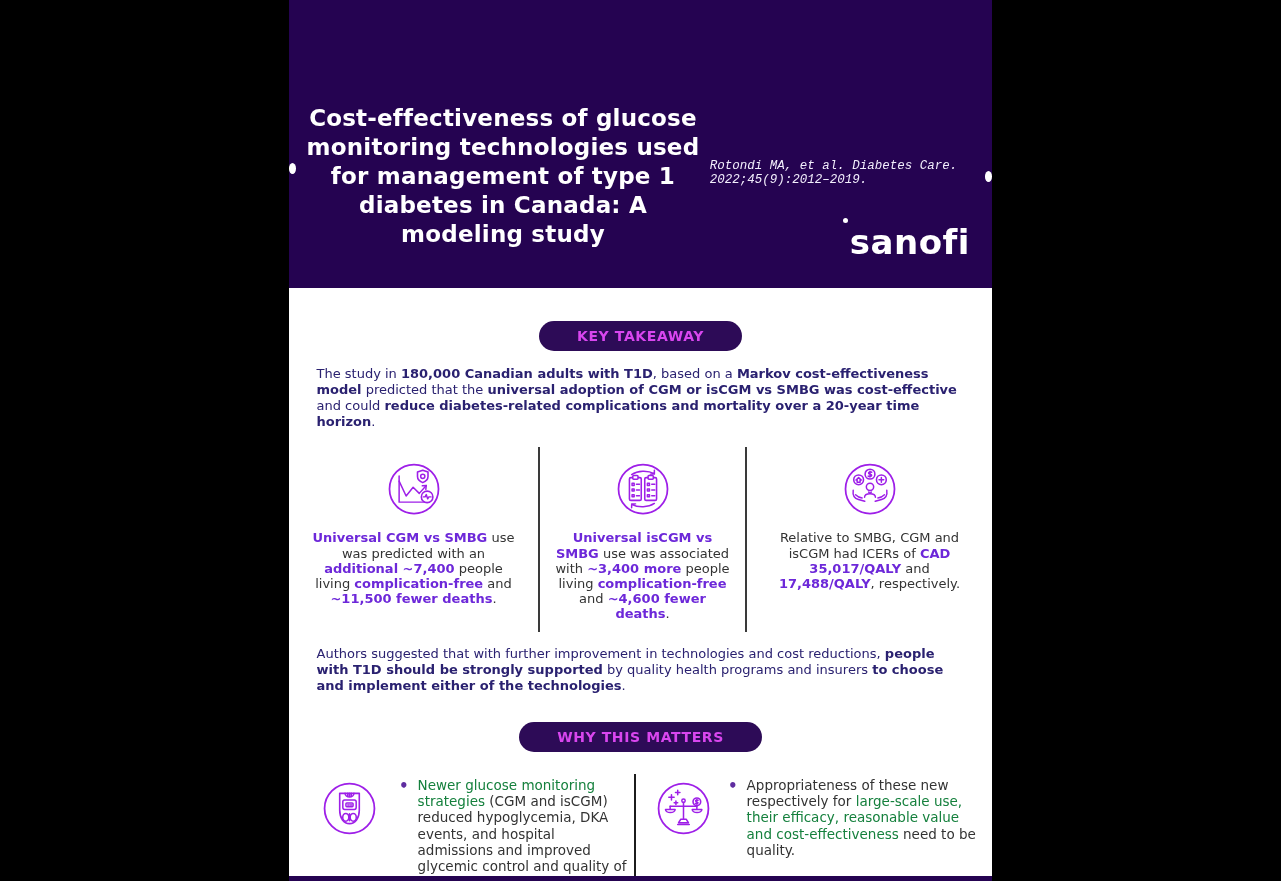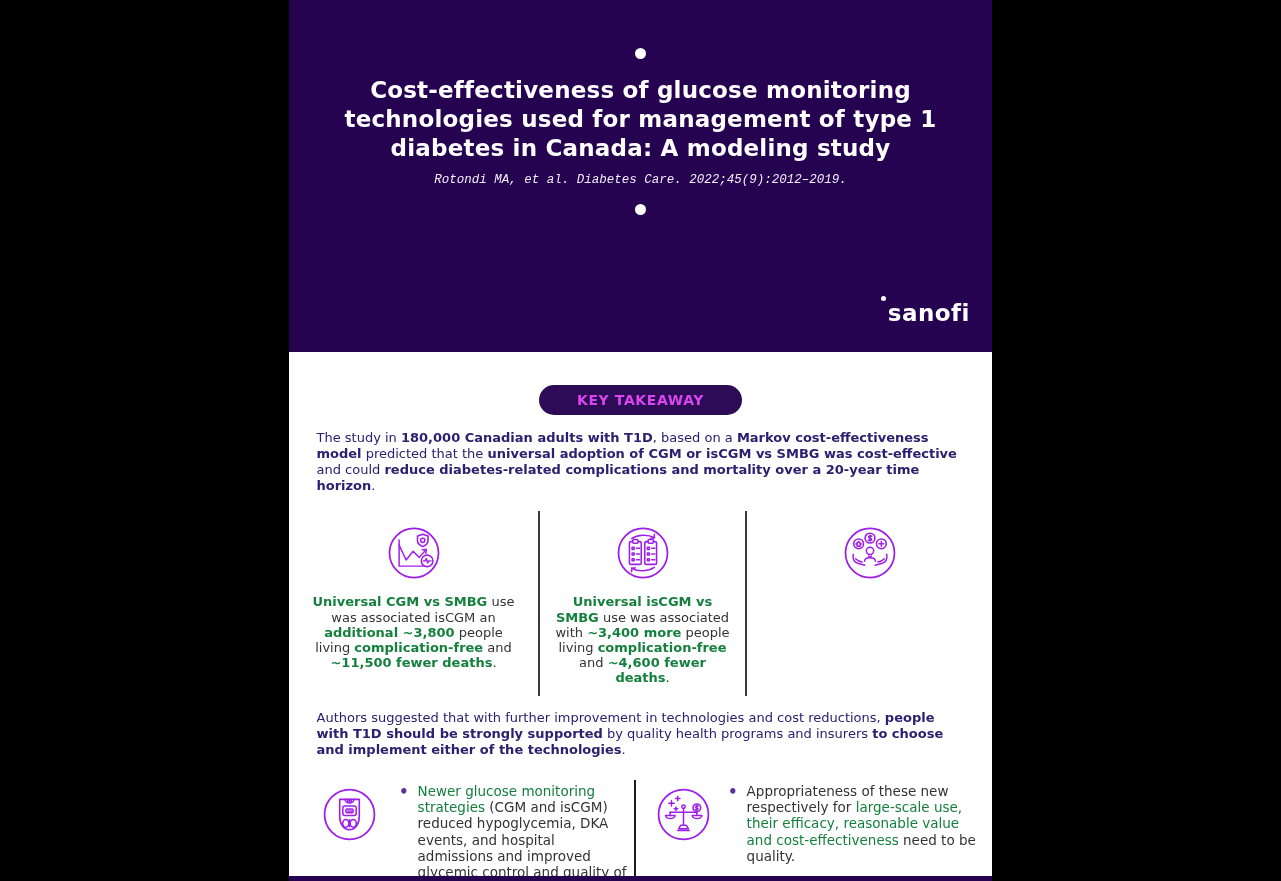--- a/index.html
+++ b/index.html
@@ -6,47 +6,47 @@
     --canvas_bg:#000000; --page_bg:#ffffff; --header_bg:#250351; --pill_bg:#2d0b57;
     --accent_icon:#9e1fe8; --indigo_text:#2a2170; --body_text:#333333; --bullet:#5f2da0;
     --divider:#3a3a3a;
   }
   *{margin:0;padding:0;box-sizing:border-box;}
   html,body{width:1281px;height:881px;background:var(--canvas_bg);overflow:hidden;
     font-family:"DejaVu Sans","Liberation Sans",sans-serif;}
   .page{position:absolute;left:289px;top:0;width:703px;height:881px;background:var(--page_bg);overflow:hidden;}
 
   
-  .header{height:352px;background:var(--header_bg);color:#fff;position:relative;
-    display:flex;flex-direction:column;align-items:center;padding-top:48px;}
+  .header{height:288px;background:var(--header_bg);color:#fff;position:relative;
+    display:flex;flex-direction:row;align-items:center;padding-top:48px;}
   .h-dot{width:11px;height:11px;border-radius:50%;background:#fff;}
   .title{margin-top:17px;width:620px;text-align:center;font-size:23px;font-weight:bold;line-height:1.26;letter-spacing:.2px;}
   .citation{margin-top:10px;font-family:Liberation Mono, monospace;font-style:italic;font-size:12.5px;color:#f2eefc;}
   .h-dot2{margin-top:17px;}
-  .logo{position:absolute;right:22px;bottom:26px;font-size:23px;font-weight:bold;letter-spacing:.5px;display:flex;align-items:flex-start;}
+  .logo{position:absolute;right:22px;bottom:26px;font-size:34px;font-weight:bold;letter-spacing:.5px;display:flex;align-items:flex-start;}
   .logo-dot{width:5px;height:5px;border-radius:50%;background:#fff;margin-right:2px;transform:translateY(-4px);}
 
   
   .pill{display:block;width:fit-content;margin:0 auto;background:var(--pill_bg);color:#d946ef;
     border:none;border-radius:999px;padding:7px 38px;font-size:14px;font-weight:bold;letter-spacing:.6px;cursor:default;}
   .pill-key{margin-top:33px;}
   .pill-why{margin-top:28px;}
 
   
   .para{margin:15px auto 0;max-width:648px;color:var(--indigo_text);
     font-size:13px;line-height:1.22;}
   .para .bold{font-weight:bold;}
 
   
   .cols{display:flex;margin-top:18px;min-height:185px;}
   .col{display:flex;flex-direction:column;align-items:center;padding:2px 10px 0;}
   .col-1{width:249px;} .col-2{width:209px;border-left:2px solid var(--divider);border-right:2px solid var(--divider);} .col-3{width:245px;}
   .icon-wrap{width:56px;height:56px;margin-top:12px;}
   .col-text{margin-top:13px;text-align:center;color:var(--body_text);font-size:13px;line-height:1.17;max-width:210px;}
-  .col-text .bold{font-weight:bold;color:#15803d;}
+  .col-text .bold{font-weight:bold;color:#6d28d9;}
 
   .concl{margin-top:14px;}
 
   
   .wtm-row{display:flex;margin-top:22px;height:126px;}
   .wtm-left{width:347px;border-right:2px solid #1c1c1c;display:flex;padding-left:32px;}
   .wtm-right{width:354px;display:flex;padding-left:19px;}
   .wtm-icon{width:57px;height:57px;flex:0 0 auto;margin-top:6px;}
   .bullet{color:var(--bullet);font-size:15px;font-weight:bold;margin:3px 9px 0 21px;flex:0 0 auto;}
   .wtm-right .bullet{margin-left:16px;}
@@ -88,21 +88,21 @@
           <circle class="s" cx="32" cy="32" r="28"></circle>
           <path class="t" d="M15 17 V47 H49"></path>
           <path class="t" d="M15 23 L23 40 L31 30 L38 37 L46 28"></path>
           <path class="t" d="M46 28 l-4.5 .4 M46 28 l-.5 4.5"></path>
           <path class="sw" d="M42 10.5 l6 2.2 v5 c0 4.6 -6 7 -6 7 s-6 -2.4 -6 -7 v-5 z"></path>
           <circle class="t" cx="42" cy="17.5" r="2.4"></circle>
           <circle class="sw" cx="47" cy="41" r="6.6"></circle>
           <path class="t" d="M42.7 41 h2 l1.3 -2.6 1.6 4.8 1.4 -2.2 h2.5"></path>
         </svg>
       </div>
-      <div class="col-text"><span class="bold">Universal CGM vs SMBG</span><span> use was associated isCGM an </span><span class="bold">additional ~3,800</span><span> people living </span><span class="bold">complication-free</span><span> and </span><span class="bold">~11,500 fewer deaths</span><span>.</span></div>
+      <div class="col-text"><span class="bold">Universal CGM vs SMBG</span><span> use was predicted with an </span><span class="bold">additional ~7,400</span><span> people living </span><span class="bold">complication-free</span><span> and </span><span class="bold">~11,500 fewer deaths</span><span>.</span></div>
     </div>
 
     <div class="col col-2">
       <div class="icon-wrap">
         <svg viewBox="0 0 64 64">
           <circle class="s" cx="32" cy="32" r="28"></circle>
           <path class="t" d="M19 15.5 a19 12 0 0 1 26 -1 M45 10.5 v4.5 h-4.5"></path>
           <path class="t" d="M45 48.5 a19 12 0 0 1 -26 1 M19 53.5 v-4.5 h4.5"></path>
           <rect class="sw" x="16.5" y="19" width="13.5" height="26" rx="1.6"></rect>
           <rect class="sw" x="20.3" y="16.6" width="6" height="4.2" rx="1"></rect>
@@ -124,26 +124,28 @@
           <circle class="sw" cx="32" cy="15" r="5.6"></circle>
           <path class="t" d="M34 12.8 c-2.4-1.1-4.1.2-3.5 1.4 .5 1 3.4.9 3.4 2.2 0 1.4-2.5 1.7-4 .8 M32 11.6 v6.8"></path>
           <circle class="sw" cx="45" cy="21.5" r="5.6"></circle>
           <path class="t" d="M45 18.8 v5.4 M42.3 21.5 h5.4"></path>
           <circle class="t" cx="32" cy="29.5" r="4.2"></circle>
           <path class="t" d="M25.8 41.5 c0-5.4 12.4-5.4 12.4 0 M30.5 35.5 l1.5 2 1.5-2"></path>
           <path class="t" d="M12.8 33.5 q-1.2 8.5 6 10.6 l7.2 2 M15.5 38.5 q3.2 3.2 7.5 3.7"></path>
           <path class="t" d="M51.2 33.5 q1.2 8.5 -6 10.6 l-7.2 2 M48.5 38.5 q-3.2 3.2 -7.5 3.7"></path>
         </svg>
       </div>
+      <div class="col-text"><span>Relative to SMBG, CGM and isCGM had ICERs of </span><span class="bold">CAD 35,017/QALY</span><span> and </span><span class="bold">17,488/QALY</span><span>, respectively.</span></div>
     </div>
 
   </div>
 
   <p class="para concl"><span>Authors suggested that with further improvement in technologies and cost reductions, </span><span class="bold">people with T1D should be strongly supported</span><span> by quality health programs and insurers </span><span class="bold">to choose and implement either of the technologies</span><span>.</span></p>
 
+  <div class="pill pill-why">WHY THIS MATTERS</div>
 
   <div class="wtm-row">
 
     <div class="wtm-left">
       <div class="wtm-icon">
         <svg viewBox="0 0 64 64">
           <circle class="s" cx="32" cy="32" r="28"></circle>
           <path class="sw" d="M21 15 h22 v19 c0 9 -4.6 15 -11 15 s-11 -6 -11 -15 z"></path>
           <path class="t" d="M27 15 a5 4.2 0 0 0 10 0 M30 15 v3 M32 15 v3.4 M34 15 v3"></path>
           <rect class="t" x="24.5" y="22.5" width="15" height="10.5" rx="2"></rect>

